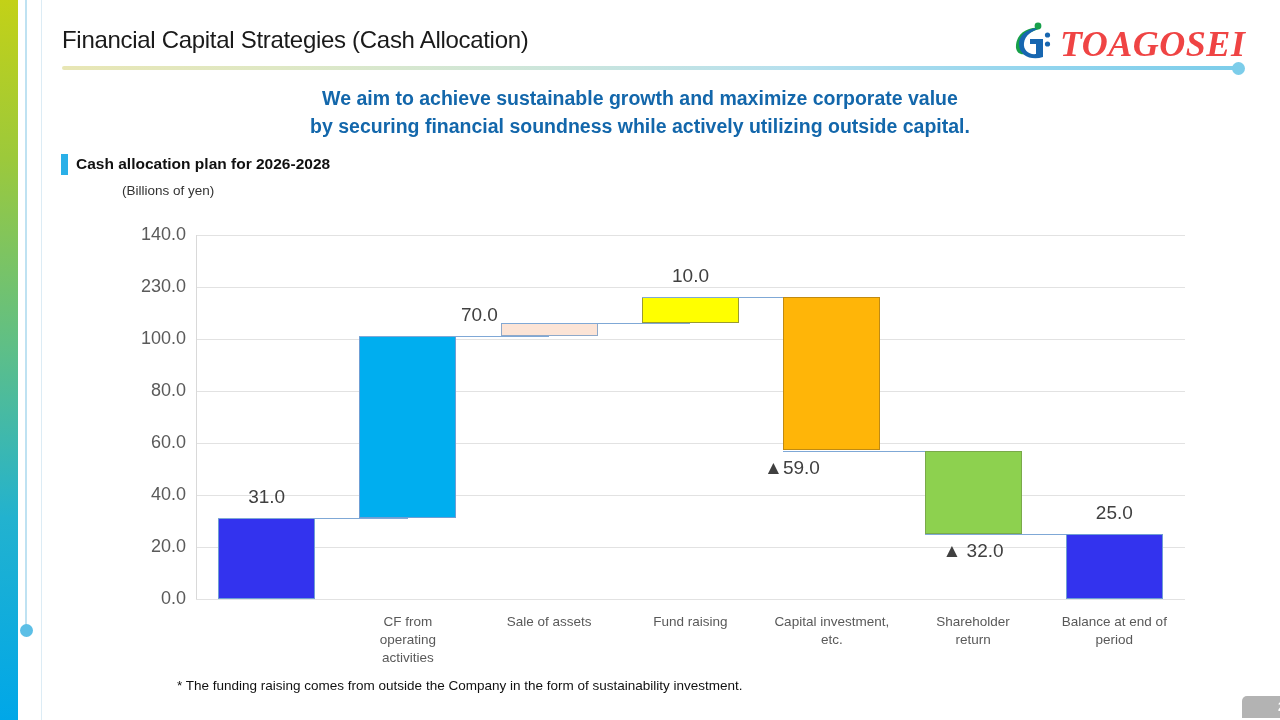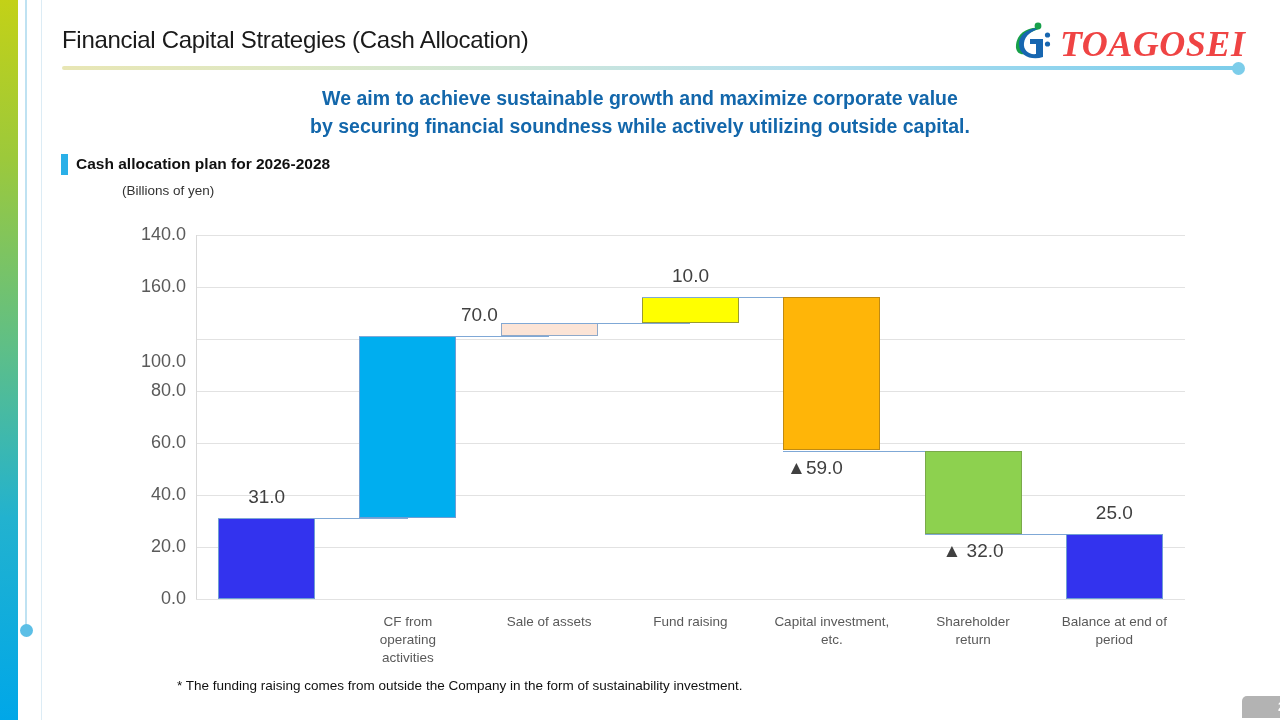--- a/index.html
+++ b/index.html
@@ -151,23 +151,23 @@
     <div class="ytick" style="left: 114px; top: 599px;">0.0</div>
     <div class="gridline" style="left: 196px; top: 547px; width: 989px;"></div>
     <div class="ytick" style="left: 114px; top: 547px;">20.0</div>
     <div class="gridline" style="left: 196px; top: 495px; width: 989px;"></div>
     <div class="ytick" style="left: 114px; top: 495px;">40.0</div>
     <div class="gridline" style="left: 196px; top: 443px; width: 989px;"></div>
     <div class="ytick" style="left: 114px; top: 443px;">60.0</div>
     <div class="gridline" style="left: 196px; top: 391px; width: 989px;"></div>
     <div class="ytick" style="left: 114px; top: 391px;">80.0</div>
     <div class="gridline" style="left: 196px; top: 339px; width: 989px;"></div>
-    <div class="ytick" style="left: 114px; top: 339px; margin-top: 23px;">100.0</div>
+    <div class="ytick" style="left: 114px; top: 339px;">100.0</div>
     <div class="gridline" style="left: 196px; top: 287px; width: 989px;"></div>
-    <div class="ytick" style="left: 114px; top: 287px;">160.0</div>
+    <div class="ytick" style="left: 114px; top: 287px;">230.0</div>
     <div class="gridline" style="left: 196px; top: 235px; width: 989px;"></div>
     <div class="ytick" style="left: 114px; top: 235px;">140.0</div>
     <div class="axisline" style="left: 196px; top: 235px; height: 364px;"></div>
     <div class="bar" style="left: 218px; top: 518px; width: 97px; height: 81px; background: rgb(51, 51, 238); border: 1px solid rgb(111, 158, 212);"></div>
     <div class="connector" style="left: 218px; top: 518px; width: 190px; background: rgb(127, 168, 214);"></div>
     <div class="dlabel" style="left: 176.643px; top: 486px; width: 180px;">31.0</div>
     <div class="bar" style="left: 359px; top: 336px; width: 97px; height: 182px; background: rgb(0, 174, 239); border: 1px solid rgb(111, 158, 212);"></div>
     <div class="connector" style="left: 359px; top: 336px; width: 190px; background: rgb(127, 168, 214);"></div>
     <div class="dlabel" style="left: 317.929px; top: 304px; width: 180px; text-align: right;">70.0</div>
     <div class="xlabel" style="left: 337.286px; top: 613px; width: 141.286px;">
@@ -181,21 +181,21 @@
       <div>Sale of assets</div>
     </div>
     <div class="bar" style="left: 642px; top: 297px; width: 97px; height: 26px; background: rgb(255, 255, 0); border: 1px solid rgb(155, 155, 47);"></div>
     <div class="connector" style="left: 642px; top: 297px; width: 190px; background: rgb(127, 168, 214);"></div>
     <div class="dlabel" style="left: 600.5px; top: 265px; width: 180px;">10.0</div>
     <div class="xlabel" style="left: 619.857px; top: 613px; width: 141.286px;">
       <div>Fund raising</div>
     </div>
     <div class="bar" style="left: 783px; top: 297px; width: 97px; height: 153px; background: rgb(255, 181, 8); border: 1px solid rgb(192, 138, 18);"></div>
     <div class="connector" style="left: 783px; top: 451px; width: 190px; background: rgb(127, 168, 214);"></div>
-    <div class="dlabel" style="left: 725px; top: 457px; width: 180px;">▲59.0</div>
+    <div class="dlabel" style="left: 702px; top: 457px; width: 180px;">▲59.0</div>
     <div class="xlabel" style="left: 761.143px; top: 613px; width: 141.286px;">
       <div>Capital investment,</div>
       <div>etc.</div>
     </div>
     <div class="bar" style="left: 925px; top: 451px; width: 97px; height: 83px; background: rgb(141, 209, 79); border: 1px solid rgb(122, 169, 74);"></div>
     <div class="connector" style="left: 925px; top: 534px; width: 189px; background: rgb(127, 168, 214);"></div>
     <div class="dlabel" style="left: 883.071px; top: 540px; width: 180px;">▲ 32.0</div>
     <div class="xlabel" style="left: 902.429px; top: 613px; width: 141.286px;">
       <div>Shareholder</div>
       <div>return</div>

